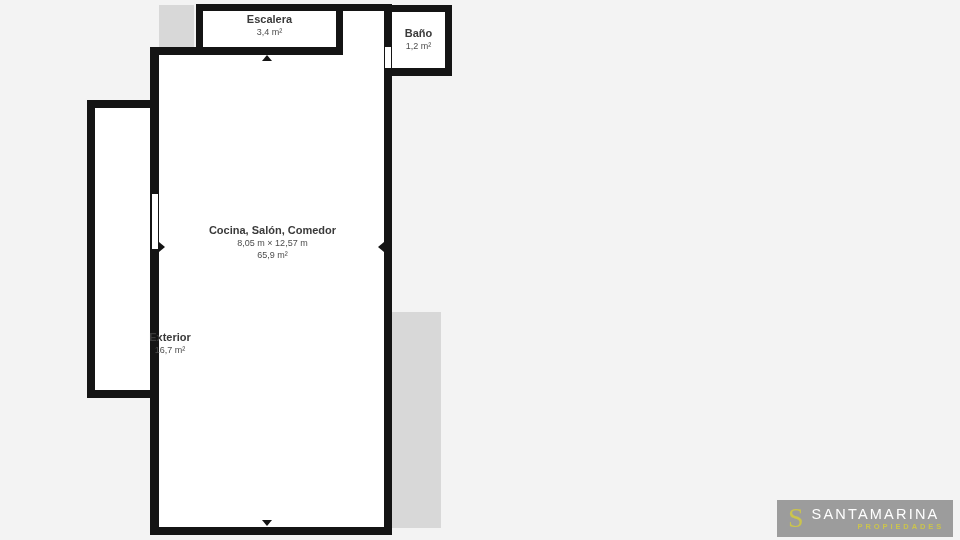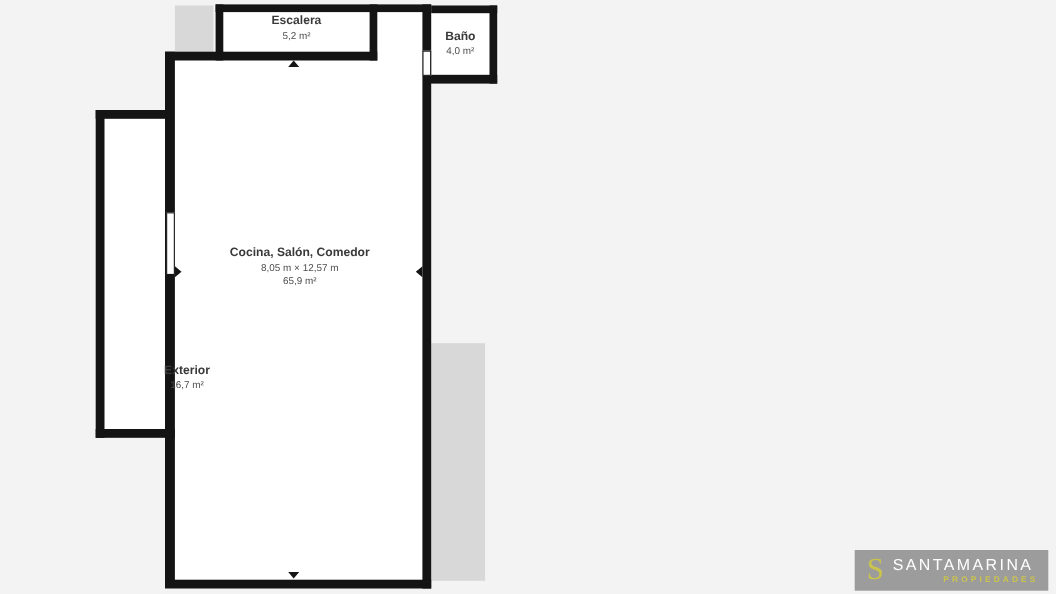--- a/index.html
+++ b/index.html
@@ -69,26 +69,26 @@
   <div class="abs opening" style="left:151px;top:193px;width:8px;height:57px;"></div>
   <div class="abs opening" style="left:384px;top:46px;width:8px;height:23px;"></div>
 
   <div class="abs tri tri-up" style="left:262px;top:55px;"></div>
   <div class="abs tri tri-down" style="left:262px;top:520px;"></div>
   <div class="abs tri tri-right" style="left:159px;top:242px;"></div>
   <div class="abs tri tri-left" style="left:378px;top:242px;"></div>
 
   <div class="abs room-label" style="left:196px;top:13px;width:147px;">
     <div class="room-name">Escalera</div>
-    <div class="room-sub">5,2 m²</div>
+    <div class="room-sub">3,4 m²</div>
   </div>
 
   <div class="abs room-label" style="left:388px;top:27px;width:61px;">
     <div class="room-name">Baño</div>
-    <div class="room-sub">4,0 m²</div>
+    <div class="room-sub">1,2 m²</div>
   </div>
 
   <div class="abs room-label" style="left:160px;top:224px;width:225px;">
     <div class="room-name">Cocina, Salón, Comedor</div>
     <div class="room-sub">8,05 m × 12,57 m</div>
     <div class="room-sub">65,9 m²</div>
   </div>
 
   <div class="abs room-label" style="left:88px;top:331px;width:68px;padding-left:48px;">
     <div class="room-name">Exterior</div>

